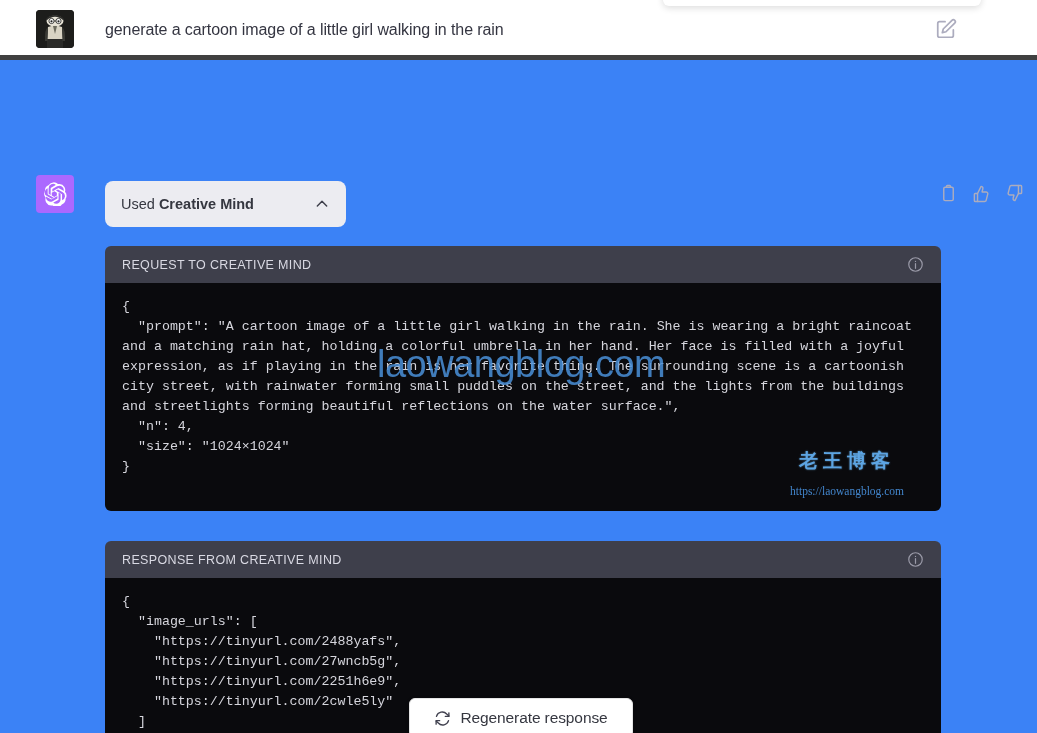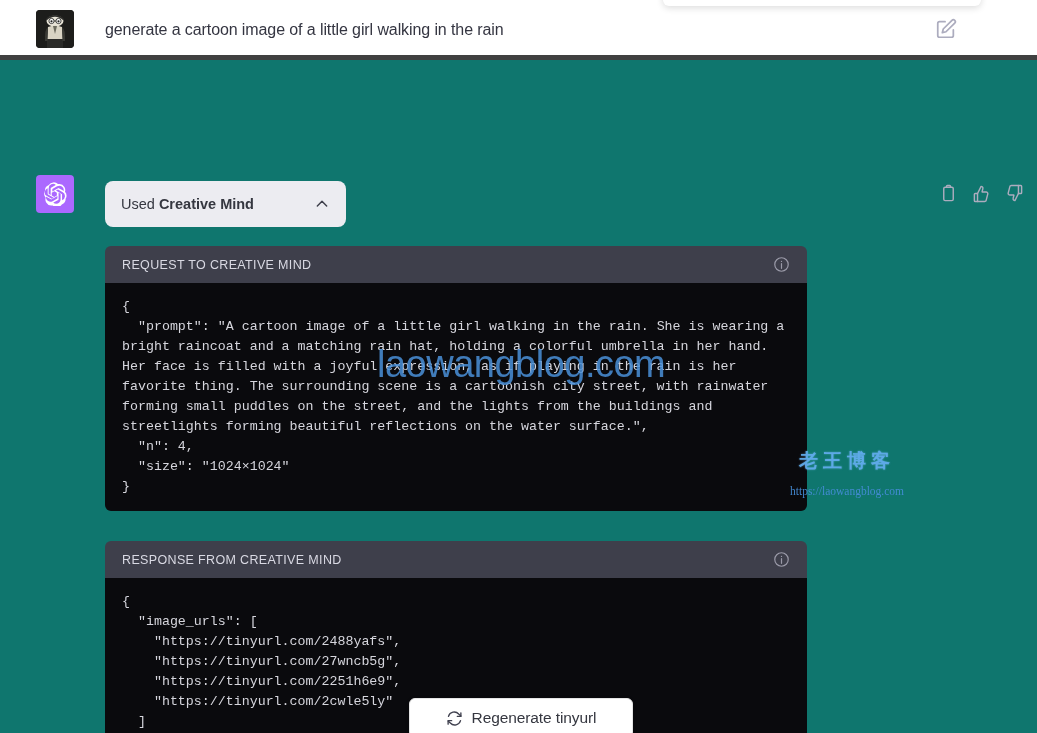--- a/index.html
+++ b/index.html
@@ -71,21 +71,21 @@
     width: 22px;
     height: 22px;
     color: #acacbe;
   }
 
   
   .turn-assistant {
     position: relative;
     width: 1037px;
     height: 673px;
-    background: #0f766e;
+    background: #3b82f6;
   }
 
   .avatar-bot {
     position: absolute;
     left: 36px;
     top: 115px;
     width: 38px;
     height: 38px;
     border-radius: 4px;
     background: #ab68ff;
@@ -128,21 +128,21 @@
     display: flex;
     gap: 14px;
     color: #acacbe;
   }
   .msg-actions .act { width: 19px; height: 19px; cursor: pointer; }
 
   
   .panel {
     position: absolute;
     left: 105px;
-    width: 702px;
+    width: 836px;
     border-radius: 6px;
     overflow: hidden;
   }
   .panel-request  { top: 186px; }
   .panel-response { top: 481px; }
 
   .panel-head {
     height: 37px;
     background: #3e3f4b;
     display: flex;
@@ -360,16 +360,16 @@
     <div class="wm-logo-url">https://laowangblog.com</div>
   </div>
 
   <div class="regen-btn">
     <svg class="regen-icon" viewBox="0 0 24 24" fill="none" stroke="currentColor" stroke-width="1.9" stroke-linecap="round" stroke-linejoin="round">
       <path d="M3.5 9a8.5 8.5 0 0 1 14.4-3.4L21 8.5"></path>
       <polyline points="21 4 21 9 16 9"></polyline>
       <path d="M20.5 15a8.5 8.5 0 0 1-14.4 3.4L3 15.5"></path>
       <polyline points="3 20 3 15 8 15"></polyline>
     </svg>
-    <span class="regen-label">Regenerate tinyurl</span>
+    <span class="regen-label">Regenerate response</span>
   </div>
 
 </div>
 
 </body></html>

